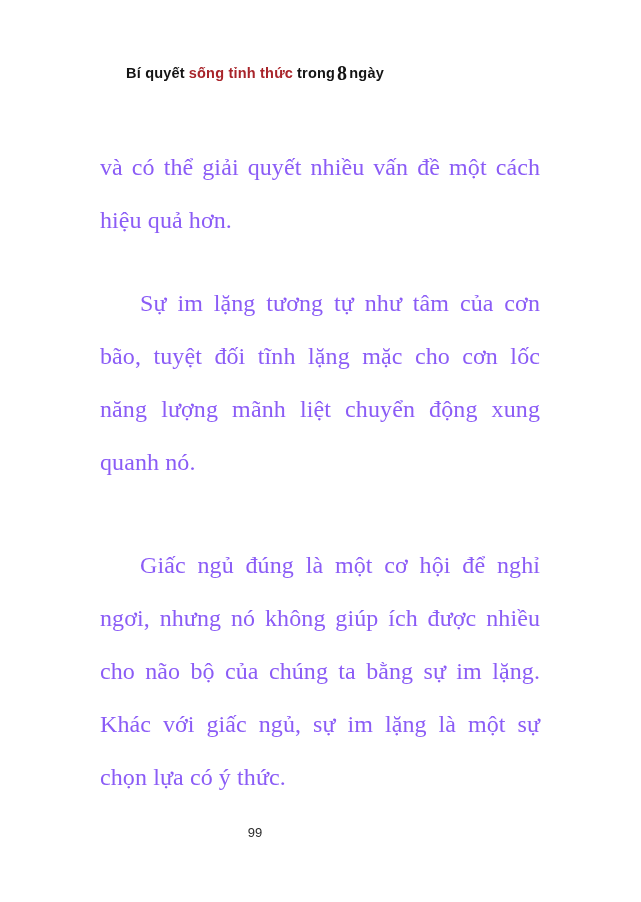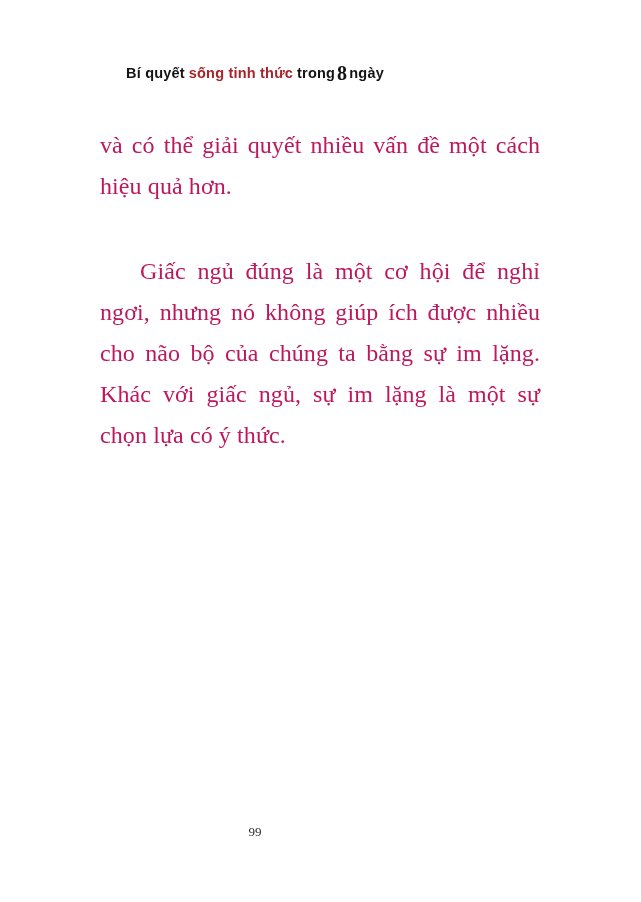--- a/index.html
+++ b/index.html
@@ -61,26 +61,26 @@
   }
 
   
   .body-text {
     position: absolute;
     top: 125px;
     left: 100px;
     width: 440px;
   }
   .para {
-    margin: 0 0 4px 0;
+    margin: 16px 0 4px 0;
     font-size: 24px;
-    line-height: 41px;
+    line-height: 53px;
     text-align: justify;
     text-justify: inter-word;
-    color: #be185d;
+    color: #8b5cf6;
     letter-spacing: 0.1px;
   }
   .para.indent {
     text-indent: 40px;
   }
   .para.no-indent {
     text-indent: 0;
   }
   .para.last-group {
     margin-bottom: 0;
@@ -89,41 +89,42 @@
     height: 10px;
   }
 
   
   .folio {
     position: absolute;
     bottom: 62px;
     left: 0;
     right: 0;
     text-align: center;
-    font-family: Liberation Serif, serif;
+    font-family: Liberation Sans, sans-serif;
     font-size: 13px;
     color: #2b2b2b;
   }
 </style>
 </head>
 <body>
 
 <div class="page">
 
   <div class="running-head">
     <span class="rh-line">
       <span class="rh-bold">Bí quyết</span>
       <span class="rh-red">sống tỉnh thức</span>
       <span class="rh-bold">trong</span><span class="rh-num">8</span><span class="rh-bold">ngày</span>
     </span>
   </div>
 
   <div class="body-text">
     <p class="para no-indent">và có thể giải quyết nhiều vấn đề một cách hiệu quả hơn.</p>
     <div class="spacer"></div>
+    <p class="para indent">Sự im lặng tương tự như tâm của cơn bão, tuyệt đối tĩnh lặng mặc cho cơn lốc năng lượng mãnh liệt chuyển động xung quanh nó.</p>
     <div class="spacer"></div>
     <div class="spacer"></div>
     <div class="spacer"></div>
     <p class="para indent last-group">Giấc ngủ đúng là một cơ hội để nghỉ ngơi, nhưng nó không giúp ích được nhiều cho não bộ của chúng ta bằng sự im lặng. Khác với giấc ngủ, sự im lặng là một sự chọn lựa có ý thức.</p>
   </div>
 
   <div class="folio">99</div>
 
 </div>
 

